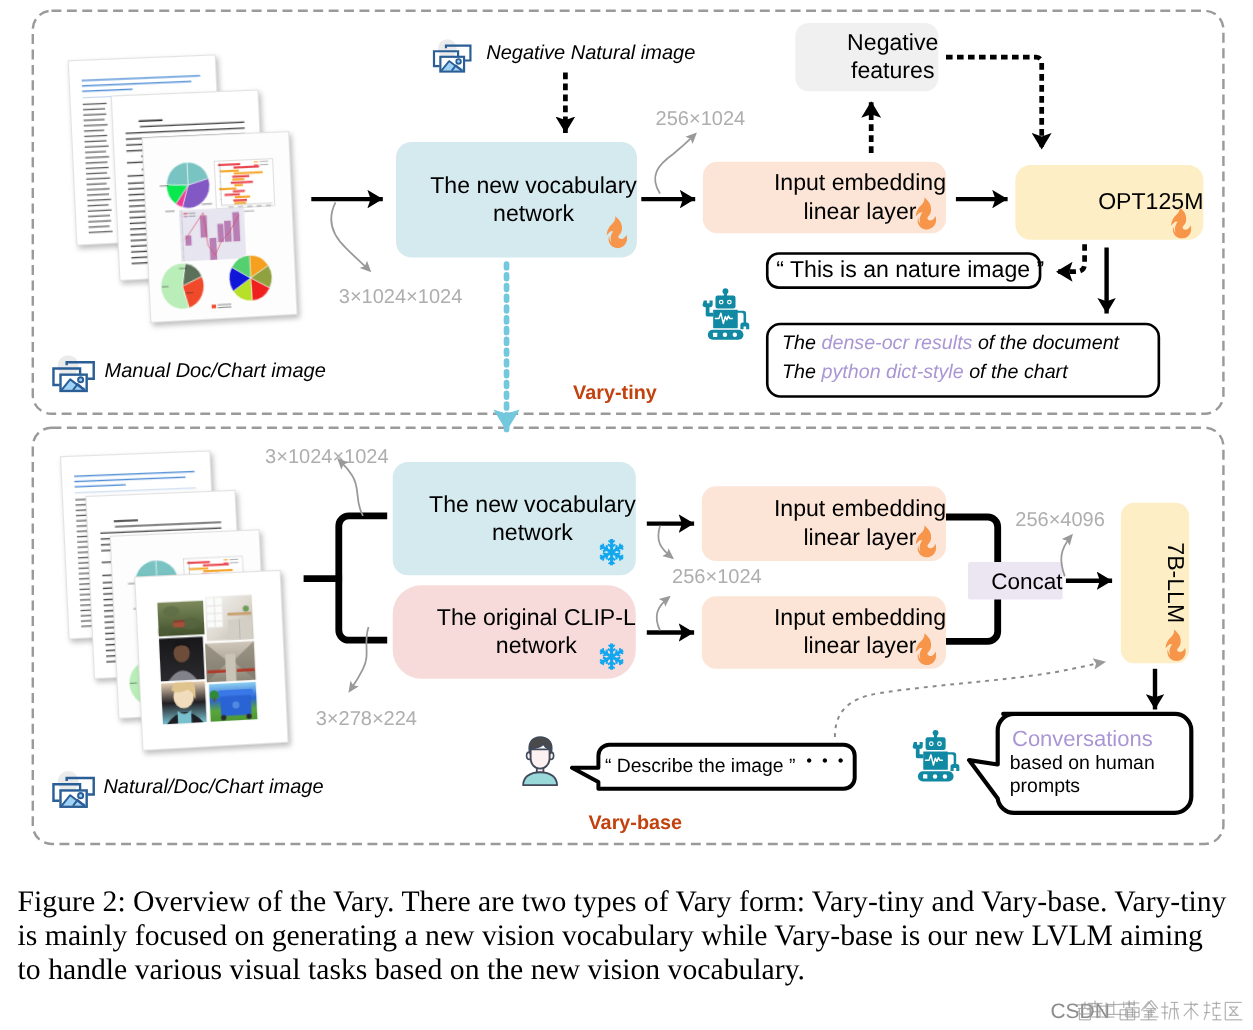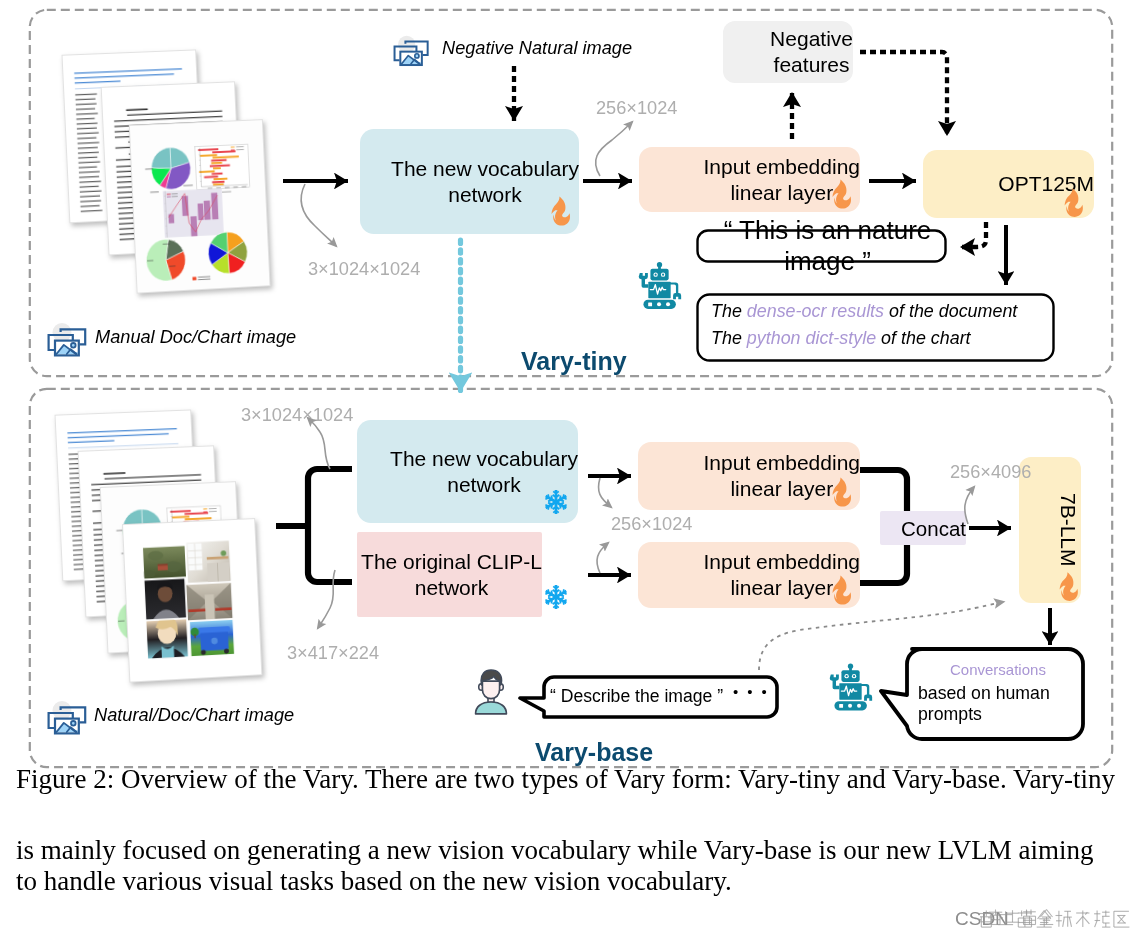--- a/index.html
+++ b/index.html
@@ -1,20 +1,20 @@
 <!DOCTYPE html>
 <html><head>
 <meta charset="utf-8">
 <title>Vary Overview</title>
 <style>
   html,body{margin:0;padding:0;background:#ffffff;}
   body{width:1139px;height:936px;font-family:"Liberation Sans",sans-serif;overflow:hidden;}
   #root{position:relative;width:1139px;height:936px;background:#ffffff;}
   .panel{position:absolute;border-radius:18px;box-sizing:border-box;}
-  .panel-title{position:absolute;font-weight:bold;font-size:25px;color:#0c4a6e;}
+  .panel-title{position:absolute;font-weight:bold;font-size:18px;color:#c2410c;}
   .rbox{position:absolute;box-sizing:border-box;display:flex;align-items:center;justify-content:flex-end;}
   .rbox .txt{font-size:21px;color:#000;line-height:1.22;text-align:center;white-space:pre-line;}
   .dim{position:absolute;font-size:18.2px;color:#aeaeae;white-space:nowrap;}
   .slabel{position:absolute;font-size:18.2px;color:#000;white-space:nowrap;font-style:italic;}
   .flame,.snow{position:absolute;}
   svg.ov{position:absolute;left:0;top:0;width:1139px;height:936px;overflow:visible;pointer-events:none;}
   .cap{position:absolute;font-family:"Liberation Serif",serif;font-size:27px;color:#000;white-space:nowrap;}
   .wm{position:absolute;font-size:19px;color:#555;opacity:.45;white-space:nowrap;}
   .stage{position:absolute;perspective:2400px;perspective-origin:50% 50%;}
   .card{position:absolute;background:#fff;box-shadow:2px 3px 5px rgba(0,0,0,.26);
@@ -294,21 +294,21 @@
           C5.6 15.5 6.3 14.3 7.2 13.2
           L5.0 13.2
           C3.6 14.2 2.4 15.5 1.4 16.9
           C1.5 13.2 3.2 9.4 6.1 7.0
           C8.2 5.2 9.1 3.0 9.0 0.3 Z" fill="#f7964a"></path>
 </svg></div>
 
   <div class="dim" style="left:596px;top:98px;">256×1024</div>
   <div class="dim" style="left:308px;top:259px;">3×1024×1024</div>
 
-  <div style="position:absolute;left:696px;top:229px;width:263px;height:34px;display:flex;align-items:center;justify-content:center;font-size:26px;text-align:center;">“ This is an nature image ”</div>
+  <div style="position:absolute;left:696px;top:229px;width:263px;height:34px;display:flex;align-items:center;justify-content:center;font-size:21px;">“ This is an nature image ”</div>
 
   <div style="position:absolute;left:711px;top:328px;font-size:17.9px;font-style:italic;font-weight:normal;white-space:nowrap;">
     <span>The </span><span style="color:#a996d4;">python dict-style</span><span> of the chart</span>
   </div>
   <div style="position:absolute;left:711px;top:301px;font-size:17.9px;font-style:italic;font-weight:normal;white-space:nowrap;">
     <span>The </span><span style="color:#a996d4;">dense-ocr results</span><span> of the document</span>
   </div>
 
   <div style="position:absolute;left:637px;top:257px;width:45px;height:57px;"><svg viewBox="0 0 58 62" width="100%" height="100%">
  <g fill="#1189a3">
@@ -612,21 +612,21 @@
           <path d="M-1.9,0 L-1.9,-6.2 L-5.4,-9.0 L-3.8,-11.0 L-1.9,-9.4 L-1.9,-11.6 L-4.6,-13.8 L-3.2,-15.6 L-1.9,-14.5 L-1.9,-16.5 L1.9,-16.5 L1.9,-14.5 L3.2,-15.6 L4.6,-13.8 L1.9,-11.6 L1.9,-9.4 L3.8,-11.0 L5.4,-9.0 L1.9,-6.2 L1.9,0 Z" transform="rotate(0)" fill="#12a7ef"></path>
           <path d="M-1.9,0 L-1.9,-6.2 L-5.4,-9.0 L-3.8,-11.0 L-1.9,-9.4 L-1.9,-11.6 L-4.6,-13.8 L-3.2,-15.6 L-1.9,-14.5 L-1.9,-16.5 L1.9,-16.5 L1.9,-14.5 L3.2,-15.6 L4.6,-13.8 L1.9,-11.6 L1.9,-9.4 L3.8,-11.0 L5.4,-9.0 L1.9,-6.2 L1.9,0 Z" transform="rotate(60)" fill="#12a7ef"></path>
           <path d="M-1.9,0 L-1.9,-6.2 L-5.4,-9.0 L-3.8,-11.0 L-1.9,-9.4 L-1.9,-11.6 L-4.6,-13.8 L-3.2,-15.6 L-1.9,-14.5 L-1.9,-16.5 L1.9,-16.5 L1.9,-14.5 L3.2,-15.6 L4.6,-13.8 L1.9,-11.6 L1.9,-9.4 L3.8,-11.0 L5.4,-9.0 L1.9,-6.2 L1.9,0 Z" transform="rotate(120)" fill="#12a7ef"></path>
           <path d="M-1.9,0 L-1.9,-6.2 L-5.4,-9.0 L-3.8,-11.0 L-1.9,-9.4 L-1.9,-11.6 L-4.6,-13.8 L-3.2,-15.6 L-1.9,-14.5 L-1.9,-16.5 L1.9,-16.5 L1.9,-14.5 L3.2,-15.6 L4.6,-13.8 L1.9,-11.6 L1.9,-9.4 L3.8,-11.0 L5.4,-9.0 L1.9,-6.2 L1.9,0 Z" transform="rotate(180)" fill="#12a7ef"></path>
           <path d="M-1.9,0 L-1.9,-6.2 L-5.4,-9.0 L-3.8,-11.0 L-1.9,-9.4 L-1.9,-11.6 L-4.6,-13.8 L-3.2,-15.6 L-1.9,-14.5 L-1.9,-16.5 L1.9,-16.5 L1.9,-14.5 L3.2,-15.6 L4.6,-13.8 L1.9,-11.6 L1.9,-9.4 L3.8,-11.0 L5.4,-9.0 L1.9,-6.2 L1.9,0 Z" transform="rotate(240)" fill="#12a7ef"></path>
           <path d="M-1.9,0 L-1.9,-6.2 L-5.4,-9.0 L-3.8,-11.0 L-1.9,-9.4 L-1.9,-11.6 L-4.6,-13.8 L-3.2,-15.6 L-1.9,-14.5 L-1.9,-16.5 L1.9,-16.5 L1.9,-14.5 L3.2,-15.6 L4.6,-13.8 L1.9,-11.6 L1.9,-9.4 L3.8,-11.0 L5.4,-9.0 L1.9,-6.2 L1.9,0 Z" transform="rotate(300)" fill="#12a7ef"></path>
         </g>
 <circle cx="0" cy="0" r="2.6" fill="#12a7ef"></circle>
 </svg></div>
 
-  <div class="rbox" style="left:357px;top:532px;width:185px;height:85px;background:#f7dbdb;border-radius:2px;">
+  <div class="rbox" style="left:357px;top:532px;width:221px;height:85px;background:#f7dbdb;border-radius:26px;">
     <span class="txt">The original CLIP-L
 network</span>
   </div>
   <div class="snow" style="left:543px;top:584px;width:26px;height:26px;"><svg viewBox="-18 -18 36 36" width="100%" height="100%">
 <g>
           <path d="M-1.9,0 L-1.9,-6.2 L-5.4,-9.0 L-3.8,-11.0 L-1.9,-9.4 L-1.9,-11.6 L-4.6,-13.8 L-3.2,-15.6 L-1.9,-14.5 L-1.9,-16.5 L1.9,-16.5 L1.9,-14.5 L3.2,-15.6 L4.6,-13.8 L1.9,-11.6 L1.9,-9.4 L3.8,-11.0 L5.4,-9.0 L1.9,-6.2 L1.9,0 Z" transform="rotate(0)" fill="#12a7ef"></path>
           <path d="M-1.9,0 L-1.9,-6.2 L-5.4,-9.0 L-3.8,-11.0 L-1.9,-9.4 L-1.9,-11.6 L-4.6,-13.8 L-3.2,-15.6 L-1.9,-14.5 L-1.9,-16.5 L1.9,-16.5 L1.9,-14.5 L3.2,-15.6 L4.6,-13.8 L1.9,-11.6 L1.9,-9.4 L3.8,-11.0 L5.4,-9.0 L1.9,-6.2 L1.9,0 Z" transform="rotate(60)" fill="#12a7ef"></path>
           <path d="M-1.9,0 L-1.9,-6.2 L-5.4,-9.0 L-3.8,-11.0 L-1.9,-9.4 L-1.9,-11.6 L-4.6,-13.8 L-3.2,-15.6 L-1.9,-14.5 L-1.9,-16.5 L1.9,-16.5 L1.9,-14.5 L3.2,-15.6 L4.6,-13.8 L1.9,-11.6 L1.9,-9.4 L3.8,-11.0 L5.4,-9.0 L1.9,-6.2 L1.9,0 Z" transform="rotate(120)" fill="#12a7ef"></path>
           <path d="M-1.9,0 L-1.9,-6.2 L-5.4,-9.0 L-3.8,-11.0 L-1.9,-9.4 L-1.9,-11.6 L-4.6,-13.8 L-3.2,-15.6 L-1.9,-14.5 L-1.9,-16.5 L1.9,-16.5 L1.9,-14.5 L3.2,-15.6 L4.6,-13.8 L1.9,-11.6 L1.9,-9.4 L3.8,-11.0 L5.4,-9.0 L1.9,-6.2 L1.9,0 Z" transform="rotate(180)" fill="#12a7ef"></path>
           <path d="M-1.9,0 L-1.9,-6.2 L-5.4,-9.0 L-3.8,-11.0 L-1.9,-9.4 L-1.9,-11.6 L-4.6,-13.8 L-3.2,-15.6 L-1.9,-14.5 L-1.9,-16.5 L1.9,-16.5 L1.9,-14.5 L3.2,-15.6 L4.6,-13.8 L1.9,-11.6 L1.9,-9.4 L3.8,-11.0 L5.4,-9.0 L1.9,-6.2 L1.9,0 Z" transform="rotate(240)" fill="#12a7ef"></path>
@@ -707,23 +707,23 @@
           C3.6 19.8 4.2 21.5 5.5 23.0
           C4.7 20.7 4.6 18.8 5.2 16.9
           C5.6 15.5 6.3 14.3 7.2 13.2
           L5.0 13.2
           C3.6 14.2 2.4 15.5 1.4 16.9
           C1.5 13.2 3.2 9.4 6.1 7.0
           C8.2 5.2 9.1 3.0 9.0 0.3 Z" fill="#f7964a"></path>
 </svg></div>
 
   <div class="dim" style="left:241px;top:405px;">3×1024×1024</div>
-  <div class="dim" style="left:287px;top:643px;">3×417×224</div>
+  <div class="dim" style="left:287px;top:643px;">3×278×224</div>
   <div class="dim" style="left:611px;top:514px;">256×1024</div>
-  <div class="dim" style="left:923px;top:462px;margin-left:27px;">256×4096</div>
+  <div class="dim" style="left:923px;top:462px;">256×4096</div>
 
   <div style="position:absolute;left:471px;top:668px;width:40px;height:48px;"><svg viewBox="0 0 40 48" width="100%" height="100%">
  <path d="M20 26.5 c2.0 0 3.0 1.0 3.0 2.8 v5.0 h-6.0 v-5.0 c0-1.8 1.0-2.8 3.0-2.8 z" fill="#fdf0f0" stroke="#414a5a" stroke-width="1.6"></path>
  <path d="M4.6 45.8 c0-7.0 5.6-11.8 15.4-11.8 s15.4 4.8 15.4 11.8 z" fill="#9ad9d9" stroke="#414a5a" stroke-width="1.7" stroke-linejoin="round"></path>
  <ellipse cx="10.3" cy="19.0" rx="2.6" ry="3.3" fill="#fdf0f0" stroke="#414a5a" stroke-width="1.5"></ellipse>
  <ellipse cx="29.7" cy="19.0" rx="2.6" ry="3.3" fill="#fdf0f0" stroke="#414a5a" stroke-width="1.5"></ellipse>
  <path d="M11.4 13.2 v8.3 c0 5.3 3.7 9.2 8.6 9.2 s8.6-3.9 8.6-9.2 v-8.3 z" fill="#fdf0f0" stroke="#414a5a" stroke-width="1.7"></path>
  <path d="M20 2.0 c-6.5 0-9.9 4.6-9.9 10.4 c0 2.2 0.3 3.8 0.9 4.9 l0-4.7
           c4.6 -0.1 9.2 -1.3 12.3 -4.3 c0.4 2.3 2.8 4.1 6.2 4.5 l0 4.3
           c0.8 -1.1 1.1 -2.7 1.1 -4.7 c0 -5.8 -3.6 -10.4 -10.6 -10.4 z" fill="#4a4a4a" stroke="#414a5a" stroke-width="1.5" stroke-linejoin="round"></path>
@@ -748,25 +748,25 @@
  <g fill="#1189a3">
   <circle cx="24.0" cy="17.0" r="1.4"></circle>
   <circle cx="33.6" cy="17.0" r="1.4"></circle>
  </g>
  <polyline points="17.2,36.3 21.4,36.3 23.6,30.0 26.5,42.0 28.8,34.0 30.6,37.8 32.4,33.2 34.0,36.3 37.0,36.3" fill="none" stroke="#ffffff" stroke-width="1.7" stroke-linejoin="round" stroke-linecap="round"></polyline>
 </svg></div>
 
   <div style="position:absolute;left:550px;top:686px;font-size:17.6px;white-space:nowrap;">“ Describe the image ”</div>
   <div style="position:absolute;left:733px;top:683px;font-size:15px;letter-spacing:9px;white-space:nowrap;">•••</div>
 
-  <div style="position:absolute;left:950px;top:661px;font-size:15px;color:#a996d4;white-space:nowrap;">Conversations</div>
+  <div style="position:absolute;left:920px;top:661px;font-size:20px;color:#a996d4;white-space:nowrap;">Conversations</div>
   <div style="position:absolute;left:918px;top:683px;font-size:17.7px;color:#000;white-space:nowrap;">based on human</div>
   <div style="position:absolute;left:918px;top:704px;font-size:17.7px;color:#000;white-space:nowrap;">prompts</div>
 
-  <div class="cap" style="left:16px;top:764px;">Figure 2: Overview of the Vary. There are two types of Vary form: Vary-tiny and Vary-base. Vary-tiny</div>
+  <div class="cap" style="left:16px;top:804px;">Figure 2: Overview of the Vary. There are two types of Vary form: Vary-tiny and Vary-base. Vary-tiny</div>
   <div class="cap" style="left:16px;top:866px;">to handle various visual tasks based on the new vision vocabulary.</div>
   <div class="cap" style="left:16px;top:835px;">is mainly focused on generating a new vision vocabulary while Vary-base is our new LVLM aiming</div>
 
   <div class="wm" style="left:955px;top:906px;font-size:19px;color:#8d8d8d;opacity:1;max-width:58px;overflow:hidden;">CSDN @稀土掘金</div>
   <div class="wm" style="left:980px;top:906px;width:0;height:0;overflow:hidden;">稀土掘金技术社区</div>
 <svg class="ov" viewBox="0 0 1139 936">
       <polyline points="978.8,913.5 993.8,913.5" fill="none" stroke="#9a9a9a" stroke-width="1.1" opacity="0.75"></polyline>
       <polyline points="986.3,910.5 986.3,916.3" fill="none" stroke="#9a9a9a" stroke-width="1.1" opacity="0.75"></polyline>
       <polyline points="980.0,916.8 992.6,916.8" fill="none" stroke="#9a9a9a" stroke-width="1.1" opacity="0.75"></polyline>
       <polyline points="981.3,916.8 981.3,927.1" fill="none" stroke="#9a9a9a" stroke-width="1.1" opacity="0.75"></polyline>

